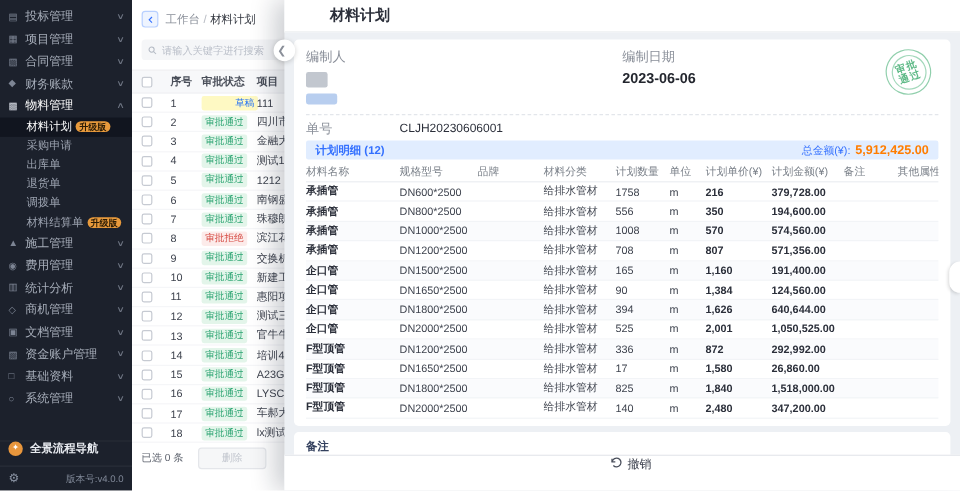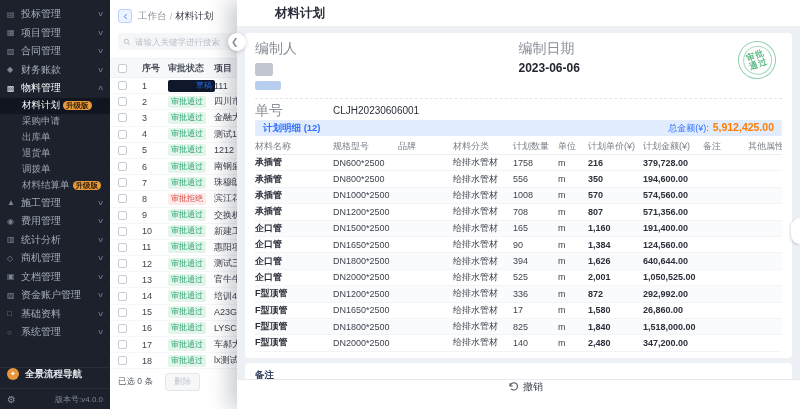--- a/index.html
+++ b/index.html
@@ -37,41 +37,41 @@
   .searchbox svg { flex:0 0 auto; color:#b4bac4; }
   .searchbox input { border:0; outline:0; background:transparent; font-size:8.5px; color:#5a5f6a; width:100%; margin-left:4px; font-family:inherit; }
   .searchbox input::placeholder { color:#b9bec8; }
   .ltable { margin-top:8px; }
   .lrow { display:grid; grid-template-columns:24px 26px 46px 1fr; align-items:center; height:16.2px; padding-left:8px; border-bottom:1px solid #f5f6f8; font-size:9px; color:#3e434e; }
   .lrow.lhead { height:20px; background:#f7f8fa; border-top:1px solid #f0f1f3; border-bottom:1px solid #f0f1f3; color:#4a4f5a; font-weight:700; font-size:9px; }
   .cbx { width:9px; height:9px; border:1px solid #c6cad2; border-radius:2px; background:#fff; cursor:pointer; }
   .badge { justify-self:start; font-size:8px; line-height:10px; padding:1px 3px; border-radius:2px; white-space:nowrap; }
   .badge.approved { color:#2ba471; background:#e3f5ea; }
   .badge.rejected { color:#d54941; background:#fcebea; }
-  .badge.draft    { color:#1f6ff5; background:#0f172a;padding-left:28px; }
+  .badge.draft    { color:#1f6ff5; background:#fef9c3;padding-left:28px; }
   .lproj { white-space:nowrap; overflow:hidden; }
   .lfoot { display:flex; align-items:center; padding:4px 8px; }
   .lfoot .sel-count { font-size:8.5px; color:#5a5f6a; }
-  .lfoot .del-btn { margin-left:12px; font-size:8.5px; color:#c3c7cf; background:#f6f7f8; border:1px solid #e4e6ea; border-radius:3px; padding:2px 8px; cursor:pointer; }
+  .lfoot .del-btn { margin-left:12px; font-size:8.5px; color:#c3c7cf; background:#f6f7f8; border:1px solid #e4e6ea; border-radius:3px; padding:2px 19px; cursor:pointer; }
 
   
   .drawer { position:absolute; left:237px; top:0; width:563px; height:409px; background:#edf0f4; z-index:4; box-shadow:-8px 0 20px rgba(15,25,40,.22); }
   .d-handle { position:absolute; left:-9px; top:33px; width:18px; height:18px; border-radius:50%; background:#fff; box-shadow:0 1px 4px rgba(0,0,0,.18); color:#8a8f99; font-size:9px; display:flex; align-items:center; justify-content:flex-start; padding-left:3px; z-index:6; cursor:pointer; }
   .d-resize { position:absolute; right:0; top:218px; width:9px; height:26px; background:#fff; border-radius:13px 0 0 13px; box-shadow:-1px 1px 3px rgba(0,0,0,.15); z-index:6; cursor:pointer; }
   .d-header { height:27px; background:#fff; border-bottom:1px solid #eef0f2; display:flex; align-items:center; }
   .d-title { margin-left:38px; font-size:12.5px; font-weight:700; color:#2b2f3a; }
   .d-hbtns { margin-left:auto; display:flex; align-items:center; gap:8px; padding-right:10px; }
   .export-btn { display:flex; align-items:center; gap:4px; font-size:10px; color:#3e4350; background:#fff; border:1px solid #d8dce3; border-radius:3px; padding:2.5px 8px; cursor:pointer; }
   .fs-btn { color:#3370ff; display:flex; cursor:pointer; }
   .d-body { position:absolute; left:0; top:27px; right:0; bottom:30px; padding:6px 8px; overflow:hidden; }
   .card { background:#fff; border-radius:4px; }
   .card-main { position:relative; padding:7px 10px 6px 10px; }
   .meta-row { display:flex; }
   .meta-col { width:50%; }
-  .f-label { font-size:14px; color:#8a8f99; }
+  .f-label { font-size:11px; color:#8a8f99; }
   .avatar-red { width:18px; height:13px; background:#c2c7cf; border-radius:2px; margin-top:5px; }
   .name-red { width:26px; height:9px; background:#abc5ec; border-radius:2px; margin-top:5px; opacity:.85; }
   .date-val { margin-top:3px; font-size:12px; font-weight:700; color:#23262e; }
   .stamp { position:absolute; right:16px; top:8px; width:38px; height:38px; border:1.5px solid rgba(52,168,104,.55); border-radius:50%; transform:rotate(-20deg); display:flex; align-items:center; justify-content:center; }
   .stamp-inner { width:29px; height:29px; border:1px solid rgba(52,168,104,.45); border-radius:50%; display:flex; align-items:center; justify-content:center; }
   .stamp-inner span { display:block; width:20px; text-align:center; font-size:8.5px; line-height:9.5px; font-weight:700; color:rgba(52,168,104,.8); letter-spacing:1px; }
   .dash-div { border-top:1px dashed #e3e6eb; margin-top:8px; }
   .docno-row { display:flex; align-items:center; height:19px; margin-top:2px; }
   .docno-row .f-label { width:78px; }
   .docno-val { font-size:10px; color:#2b2f3a; }

